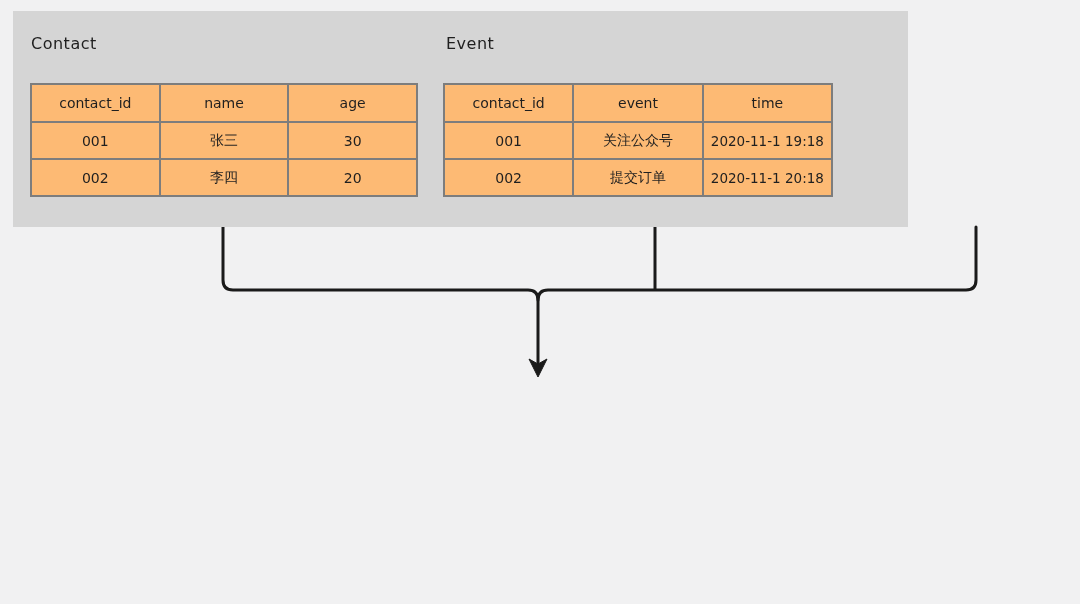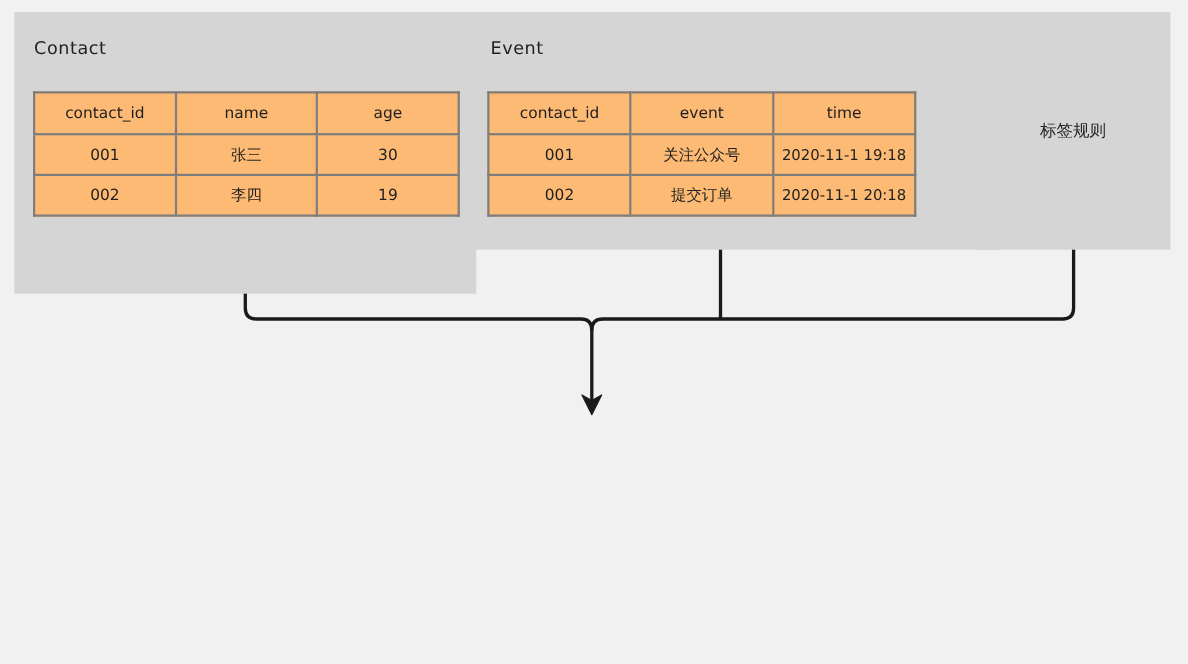--- a/index.html
+++ b/index.html
@@ -48,21 +48,21 @@
     vertical-align: middle;
     font-weight: normal;
     padding: 0;
     overflow: hidden;
     white-space: nowrap;
   }
   .entity-table th { height: 38px; }
   .entity-table td { height: 37px; }
 
   
-  #box-contact   { left: 13px;  top: 11px;  width: 420px; height: 256px; }
+  #box-contact   { left: 13px;  top: 11px;  width: 420px; height: 216px; }
   #table-contact { left: 17px;  top: 72px;  width: 388px; }
 
   
   #box-event     { left: 428px; top: 11px;  width: 480px; height: 216px; }
   #table-event   { left: 15px;  top: 72px;  width: 390px; }
   #table-event td.time-cell { font-size: 13.5px; }
 
   
   #box-tag-rule  { left: 887px; top: 11px;  width: 177px; height: 216px;
                    display: flex; align-items: center; justify-content: center; }
@@ -100,21 +100,21 @@
       </thead>
       <tbody>
         <tr>
           <td>001</td>
           <td>张三</td>
           <td>30</td>
         </tr>
         <tr>
           <td>002</td>
           <td>李四</td>
-          <td>19</td>
+          <td>20</td>
         </tr>
       </tbody>
     </table>
   </div>
 
   <div class="box" id="box-event">
     <div class="box-title">Event</div>
     <table class="entity-table" id="table-event">
       <thead>
         <tr>
@@ -131,18 +131,15 @@
         </tr>
         <tr>
           <td>002</td>
           <td>提交订单</td>
           <td class="time-cell">2020-11-1 20:18</td>
         </tr>
       </tbody>
     </table>
   </div>
 
-  <div class="box" id="box-tag-rule">
-    <span class="tag-rule-label">标签规则</span>
-  </div>
 
 
 </div>
 
 </body></html>

